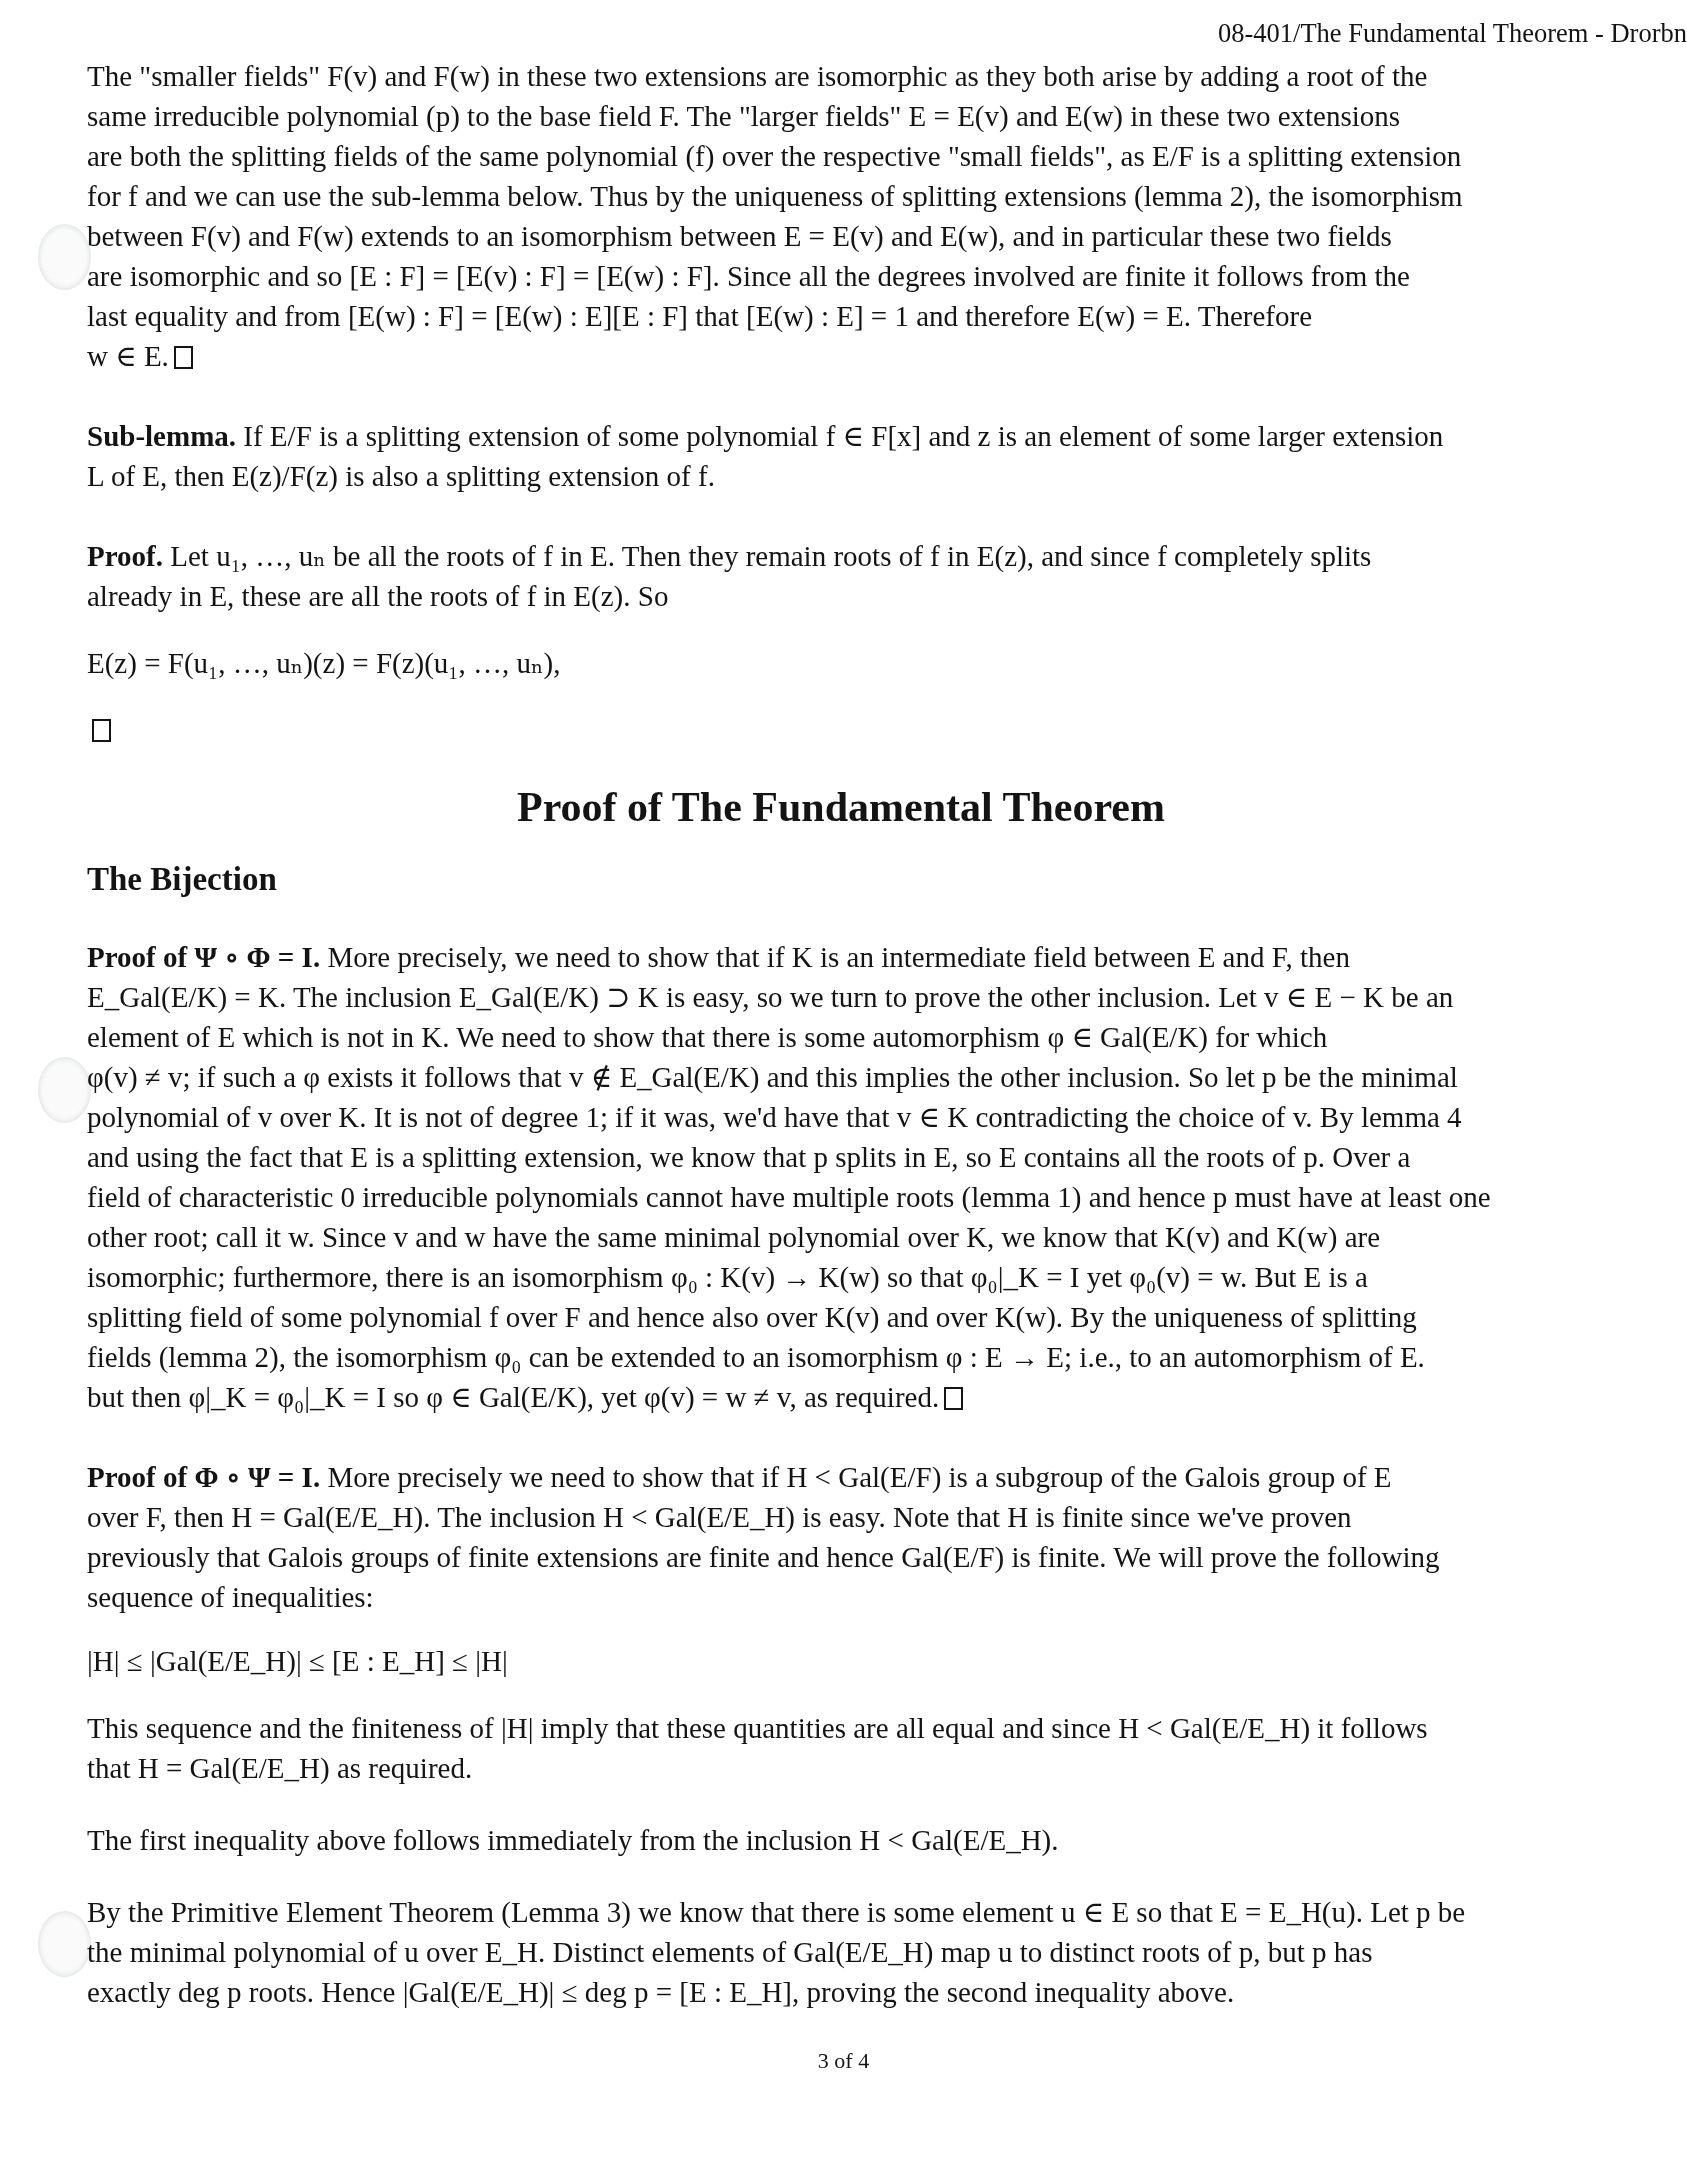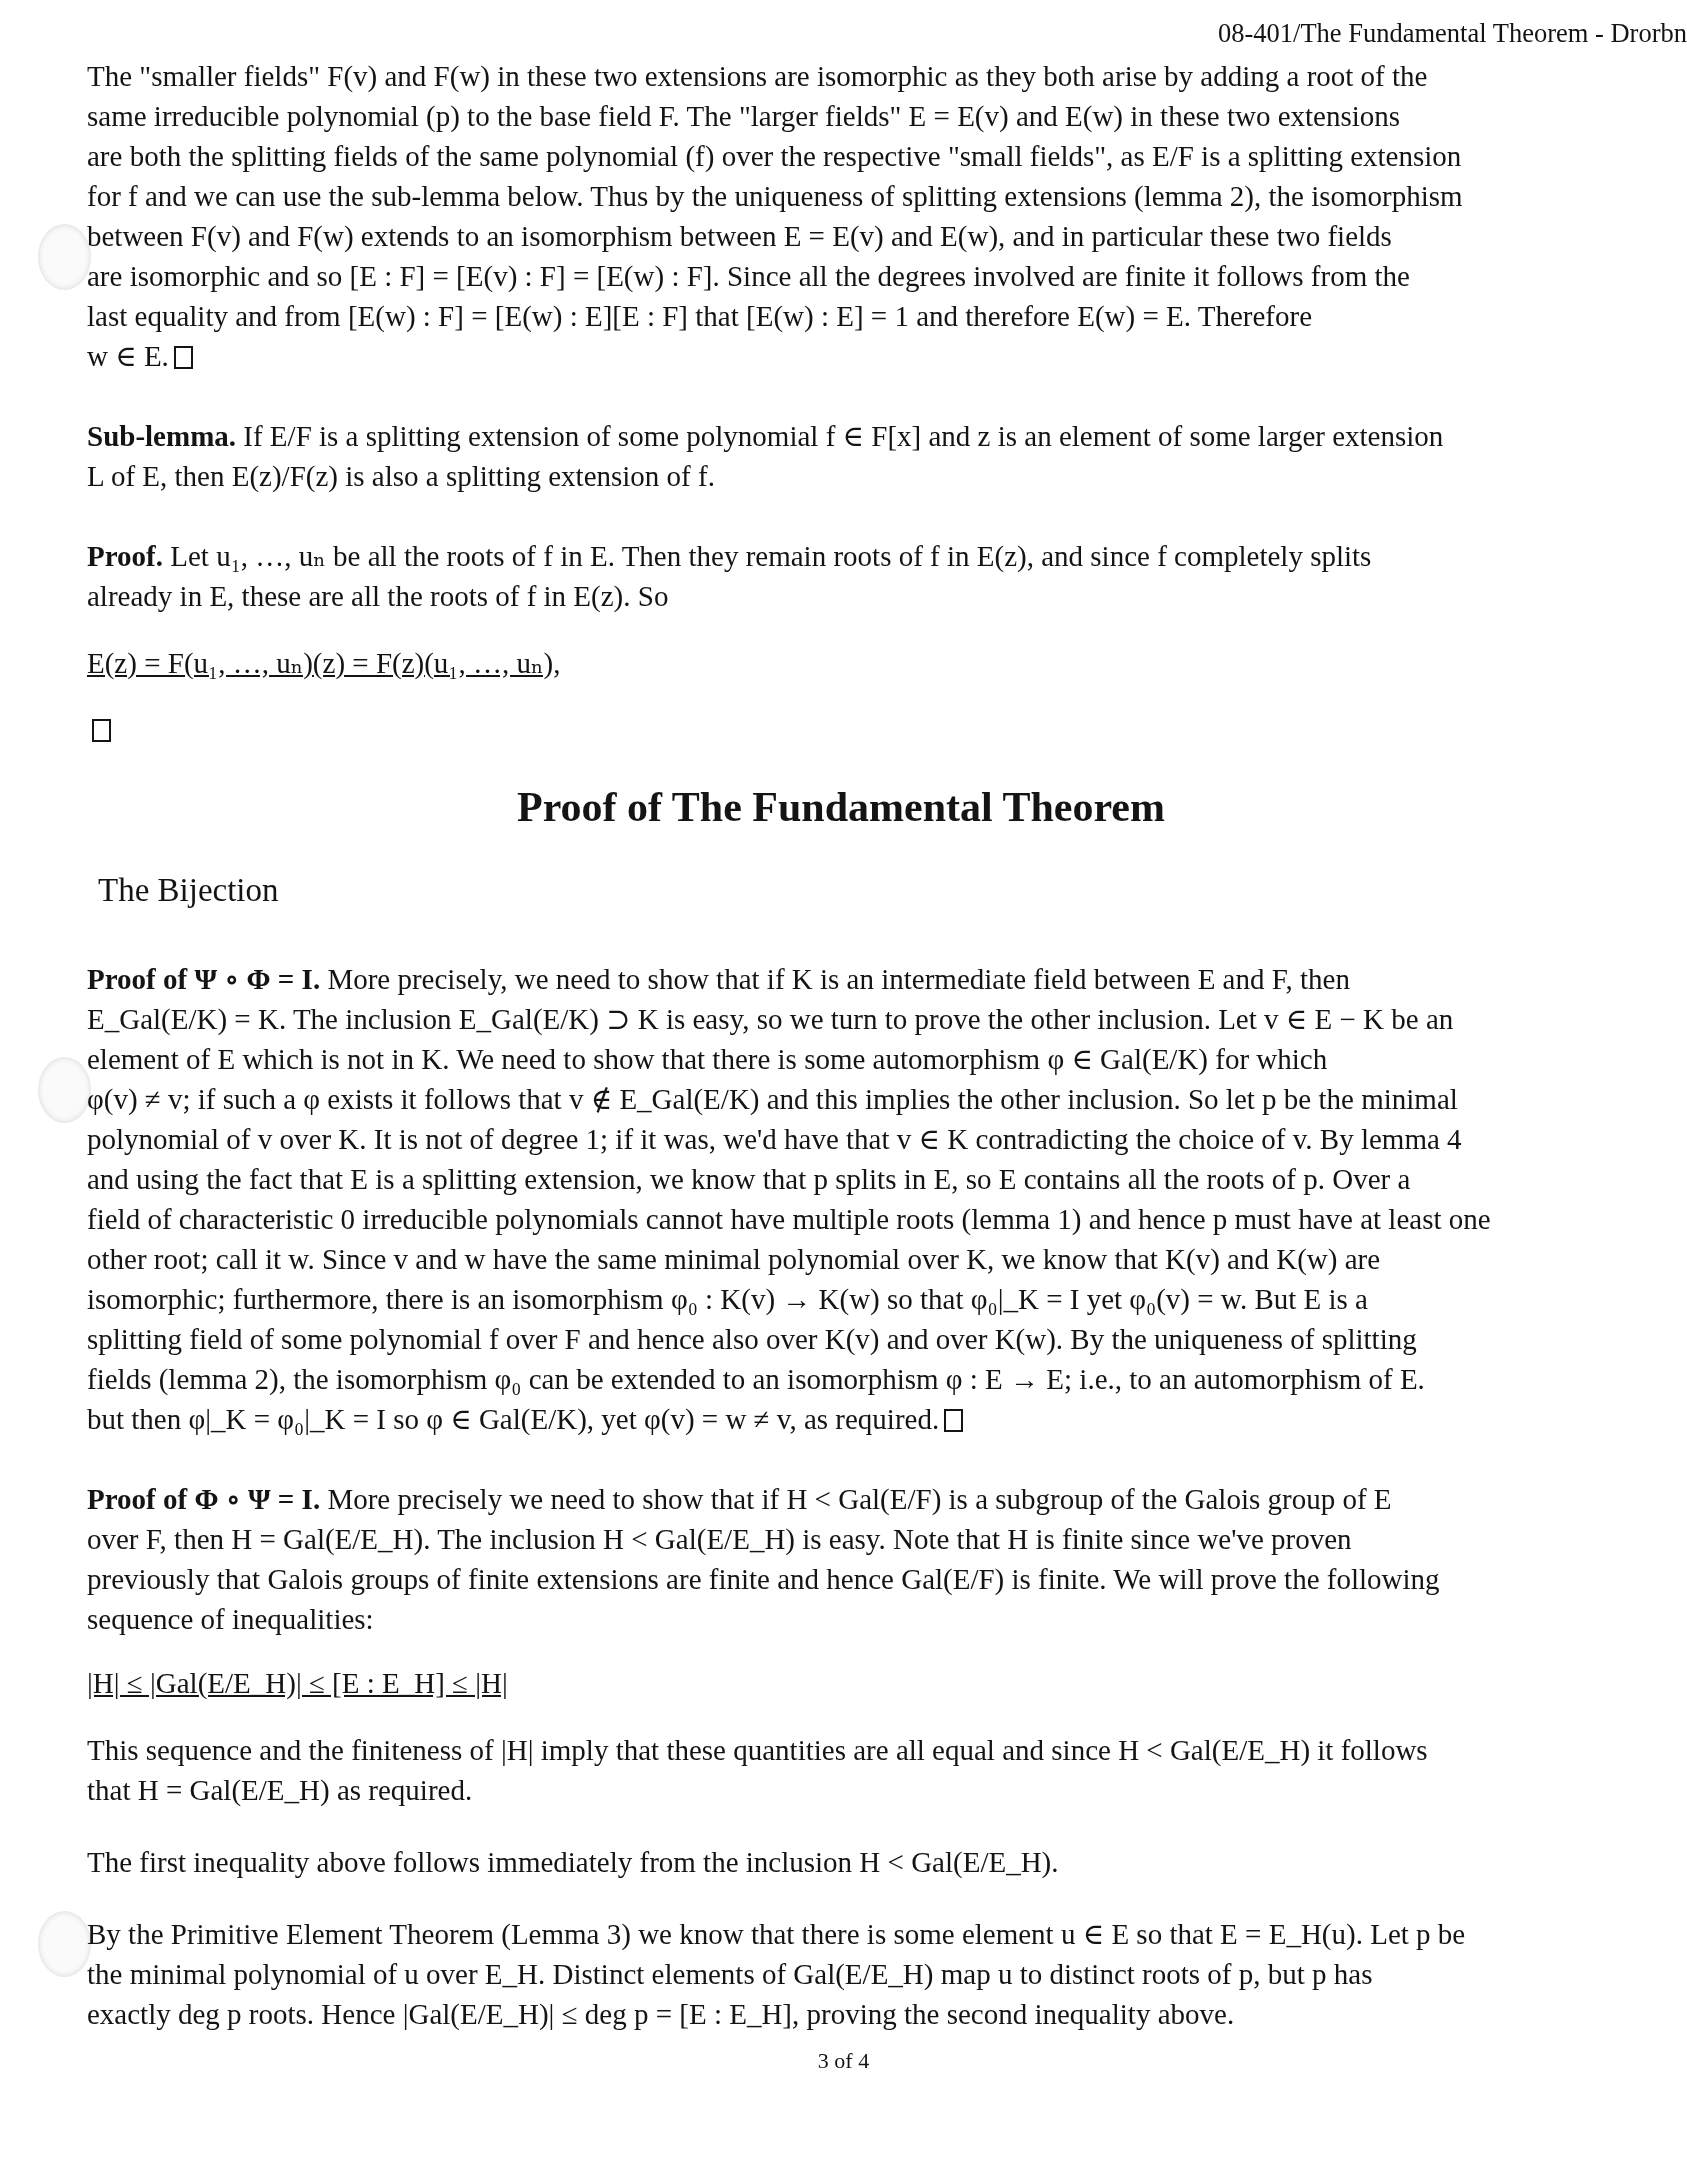--- a/index.html
+++ b/index.html
@@ -16,28 +16,28 @@
     position: absolute; left: 87px; top: 56px; width: 1508px;
     font-size: 29px; line-height: 40px;
   }
   .para { margin: 0; }
   .line { white-space: nowrap; display: block; height: 40px; }
   .gap-s { height: 40px; }
   .h1 {
     font-weight: bold; font-size: 42px; line-height: 53px; margin: 0; text-align: center;
   }
   .h2 {
-    font-weight: normal; font-size: 33px; line-height: 42px; margin: 11px;
+    font-weight: bold; font-size: 33px; line-height: 42px; margin: 0;
   }
   .bold { font-weight: bold; }
   .qed {
     display: inline-block; width: 18.5px; height: 22.5px; border: 2px solid #141414;
     vertical-align: -2.6px; margin-left: 5.3px; box-sizing: border-box;
   }
-  .display { font-style: normal; text-decoration: underline; }
+  .display { font-style: normal; }
   .footer {
     position: absolute; top: 2044px; left: 0; width: 1687px; text-align: center;
     font-size: 22px; line-height: 34px;
   }
   .punch {
     position: absolute; left: 38px; width: 53px; height: 66px; border-radius: 50%;
     background: radial-gradient(ellipse at center, #fafafa 55%, #e6ecea 80%, #d5dcda 100%);
     box-shadow: inset 0 0 4px rgba(0,0,0,0.08);
   }
 </style>

